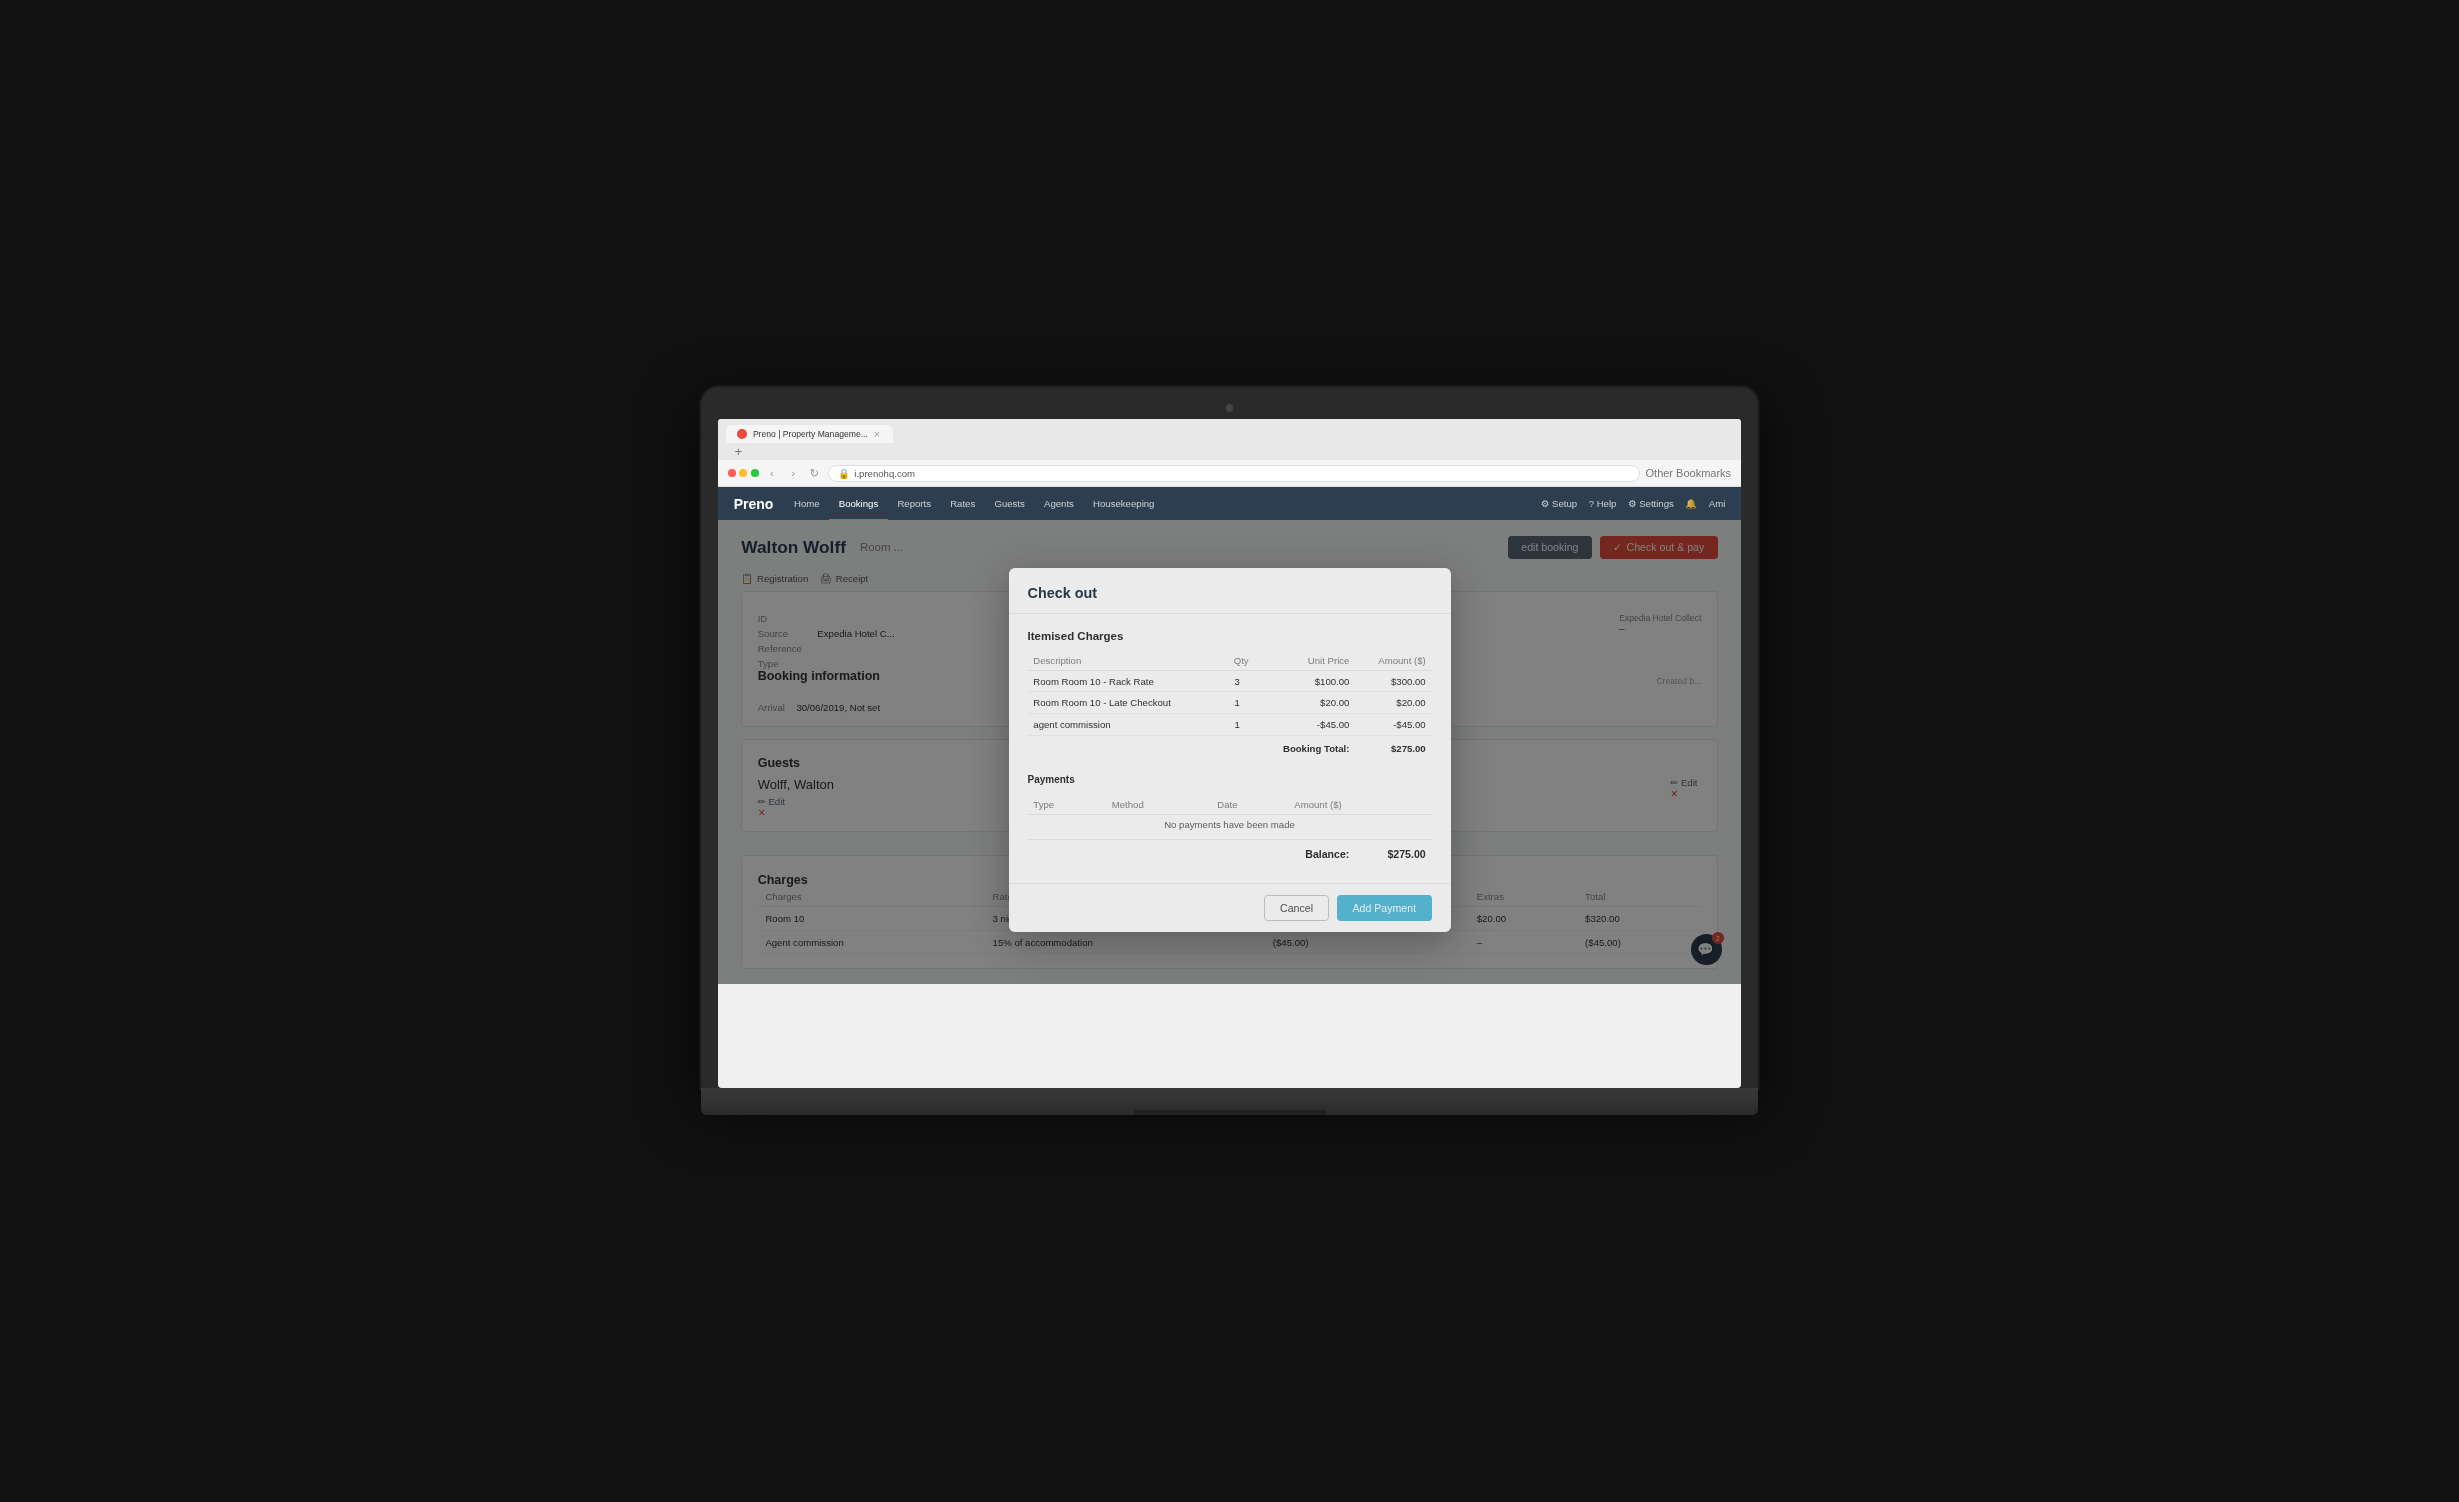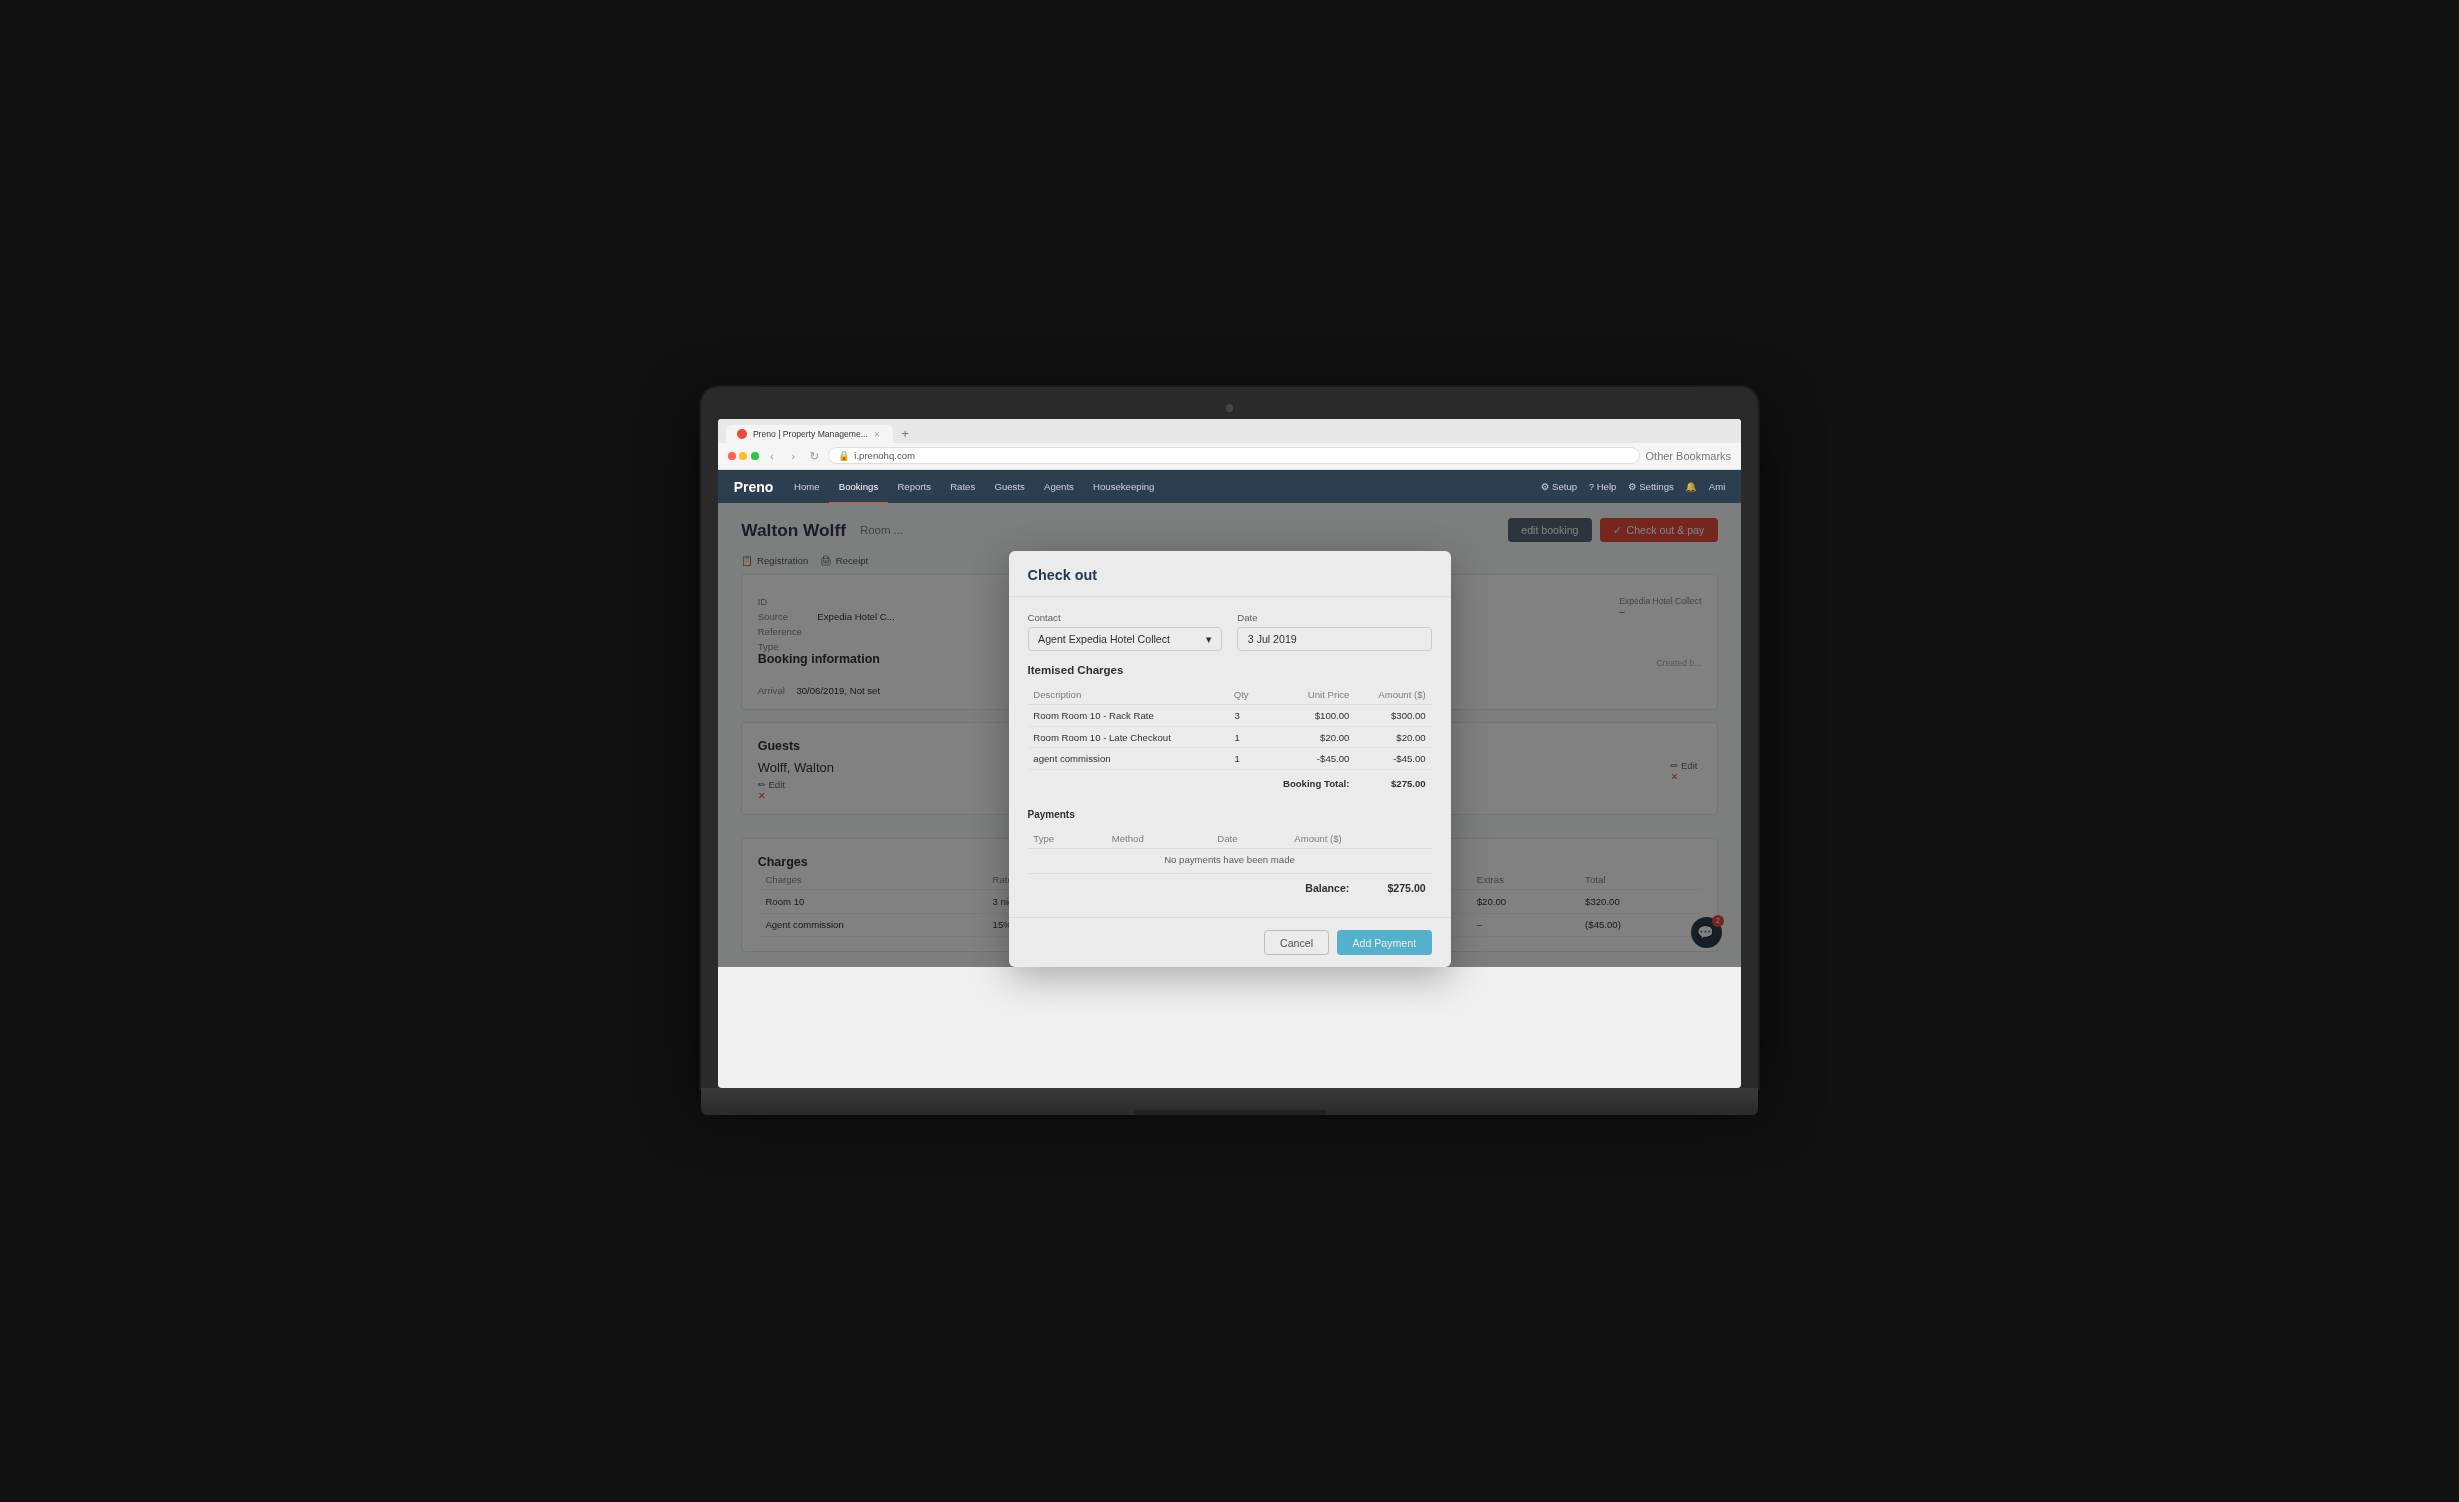--- a/index.html
+++ b/index.html
@@ -56,20 +56,21 @@
     
     .browser-chrome {
       background: #f5f5f5;
       border-bottom: 1px solid #ddd;
     }
     .browser-tabs {
       display: flex;
       align-items: flex-start;
       padding: 5.8px 7.7px 0;
       background: #e8e8e8;
+      flex-direction: column;
     }
     .browser-tab {
       background: #f5f5f5;
       border-radius: 5.8px 5.8px 0 0;
       padding: 3.8px 11.5px;
       font-size: 9.6px;
       color: #333;
       display: flex;
       align-items: center;
       gap: 5.8px;
@@ -491,33 +492,20 @@
           </table>
         </div>
 
         <div class="modal-overlay">
           <div class="modal">
             <div class="modal-header">
               <span class="modal-title">Check out</span>
             </div>
             <div class="modal-body">
 
-              <div class="form-row">
-                <div class="form-group">
-                  <label class="form-label">Contact</label>
-                  <div class="form-control form-control-select">
-                    <span>Agent Expedia Hotel Collect</span>
-                    <span>▾</span>
-                  </div>
-                </div>
-                <div class="form-group">
-                  <label class="form-label">Date</label>
-                  <input class="form-control" type="text" value="3 Jul 2019" style="">
-                </div>
-              </div>
 
               <div class="itemised-section">
                 <div class="itemised-title">Itemised Charges</div>
                 <table class="charges-modal-table">
                   <thead>
                     <tr>
                       <th>Description</th>
                       <th style="text-align:right;">Qty</th>
                       <th>Unit Price</th>
                       <th>Amount ($)</th>

